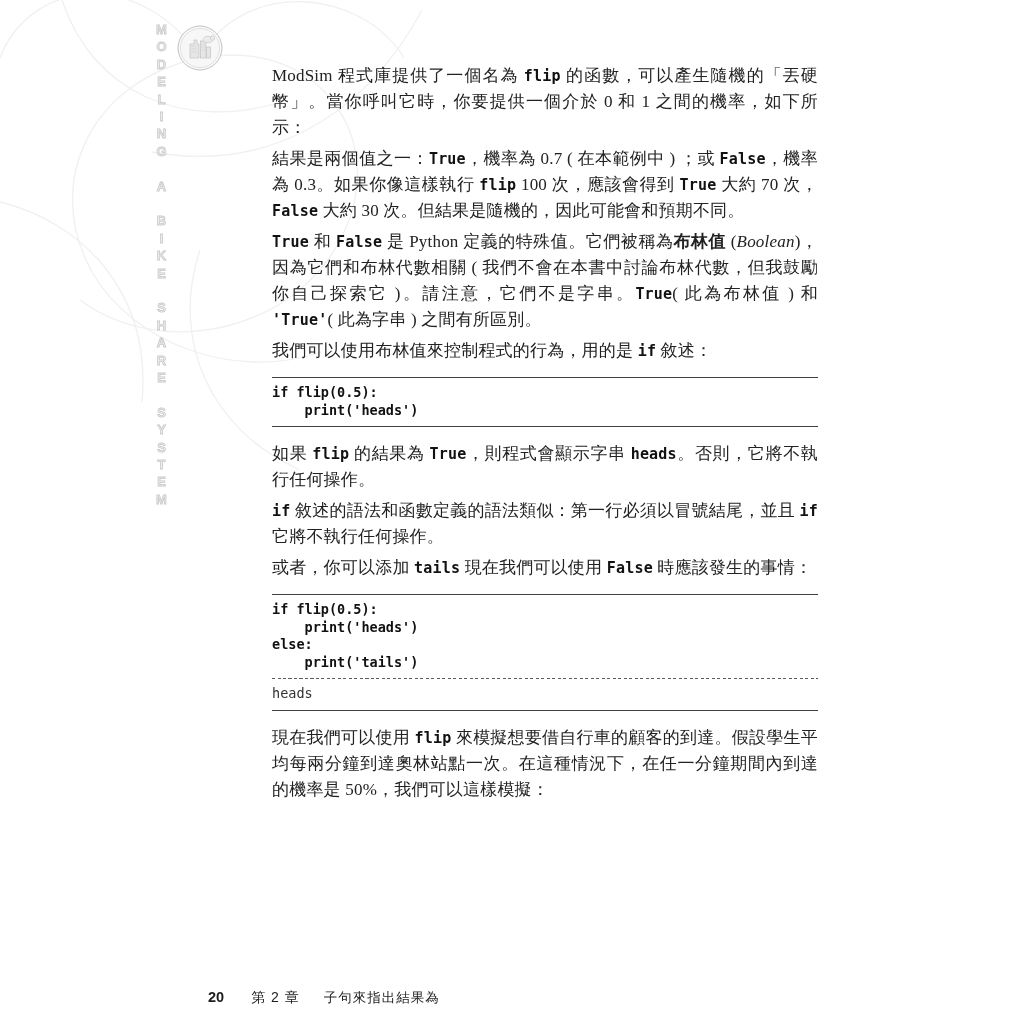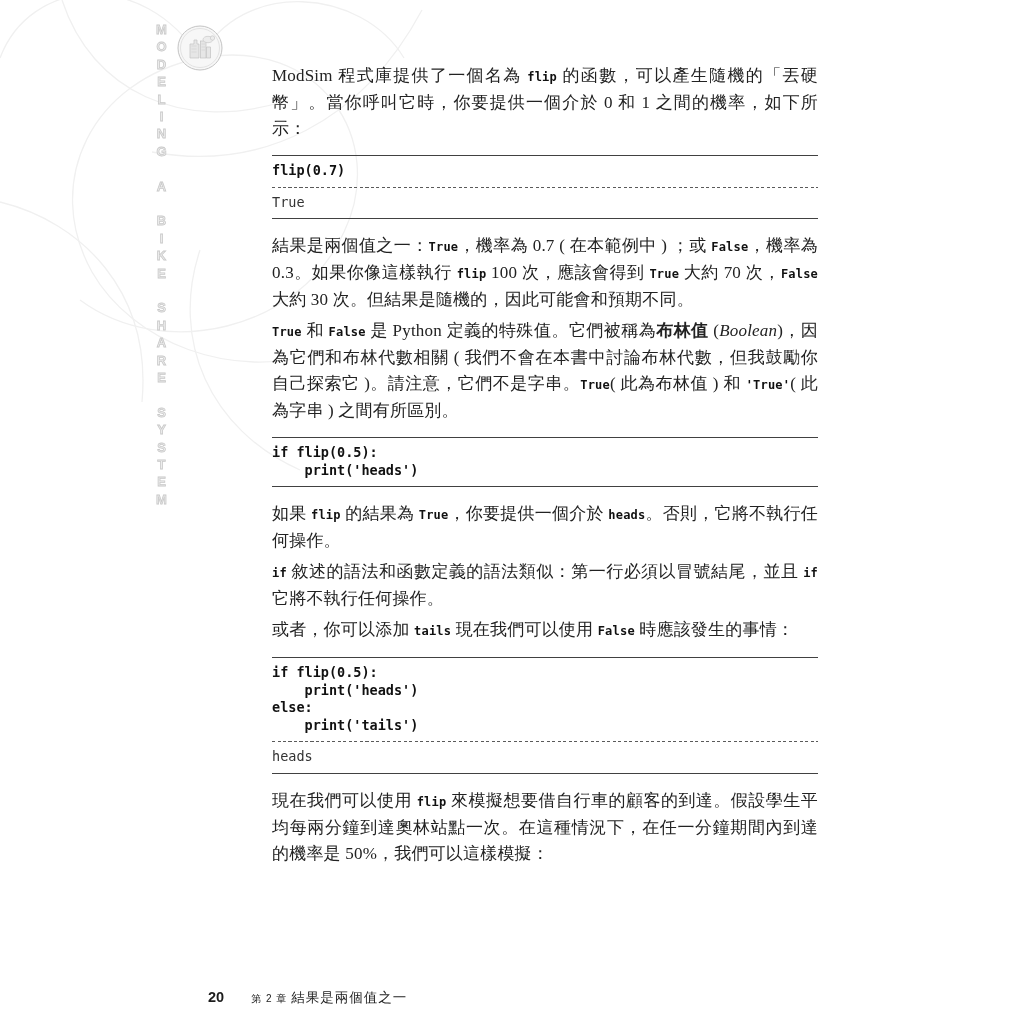--- a/index.html
+++ b/index.html
@@ -58,21 +58,21 @@
     font-size: 17px;
     line-height: 26px;
     text-align: justify;
     letter-spacing: 0.2px;
   }
   .content p:first-child { margin-top: 0; }
 
   .seg-code {
     font-family: "DejaVu Sans Mono", monospace;
     font-weight: bold;
-    font-size: 12px;
+    font-size: 15px;
     color: #111111;
   }
   .seg-bold { font-weight: bold; }
   .seg-italic { font-style: italic; }
 
   
   .codeblock {
     margin: 13px 0 14px 0;
     border-top: 1.5px solid #414141;
     border-bottom: 1.5px solid #414141;
@@ -102,22 +102,22 @@
     align-items: baseline;
     font-family: "Liberation Sans", sans-serif;
     color: #1c1c1c;
   }
   .page-number {
     font-size: 14.5px;
     font-weight: 700;
     margin-right: 27px;
   }
   .footer-chapter {
-    font-size: 10px;
-    margin-right: 4px;
+    font-size: 14px;
+    margin-right: 24px;
     letter-spacing: 1px;
   }
   .footer-title {
     font-size: 13.5px;
     letter-spacing: 1px;
   }
 </style>
 </head>
 <body>
 
@@ -152,37 +152,33 @@
       <path d="M14.5 21 h5 M14.5 24 h5 M14.5 27 h5 M24.5 19 h3.5 M24.5 22 h3.5 M24.5 25 h3.5"></path>
     </g>
   </svg>
 
   <div class="sidebar-title">MODELING A BIKE SHARE SYSTEM</div>
 
   <main class="content">
 
     <p><span class="seg-text">ModSim 程式庫提供了一個名為 </span><span class="seg-code">flip</span><span class="seg-text"> 的函數，可以產生隨機的「丟硬幣」。當你呼叫它時，你要提供一個介於 0 和 1 之間的機率，如下所示：</span></p>
 
-    <div class="codeblock">
-      <pre class="code-input">flip(0.7)</pre>
-      <div class="dashed-sep"></div>
-      <pre class="code-output">True</pre>
-    </div>
 
     <p><span class="seg-text">結果是兩個值之一：</span><span class="seg-code">True</span><span class="seg-text">，機率為 0.7 ( 在本範例中 ) ；或 </span><span class="seg-code">False</span><span class="seg-text">，機率為 0.3。如果你像這樣執行 </span><span class="seg-code">flip</span><span class="seg-text"> 100 次，應該會得到 </span><span class="seg-code">True</span><span class="seg-text"> 大約 70 次，</span><span class="seg-code">False</span><span class="seg-text"> 大約 30 次。但結果是隨機的，因此可能會和預期不同。</span></p>
 
     <p><span class="seg-code">True</span><span class="seg-text"> 和 </span><span class="seg-code">False</span><span class="seg-text"> 是 Python 定義的特殊值。它們被稱為</span><span class="seg-bold">布林值</span><span class="seg-text"> (</span><span class="seg-italic">Boolean</span><span class="seg-text">)，因為它們和布林代數相關 ( 我們不會在本書中討論布林代數，但我鼓勵你自己探索它 )。請注意，它們不是字串。</span><span class="seg-code">True</span><span class="seg-text">( 此為布林值 ) 和 </span><span class="seg-code">'True'</span><span class="seg-text">( 此為字串 ) 之間有所區別。</span></p>
 
+    <p><span class="seg-text">我們可以使用布林值來控制程式的行為，用的是 </span><span class="seg-code">if</span><span class="seg-text"> 敘述：</span></p>
 
     <div class="codeblock">
       <pre class="code-input">if flip(0.5):
     print('heads')</pre>
     </div>
 
-    <p><span class="seg-text">如果 </span><span class="seg-code">flip</span><span class="seg-text"> 的結果為 </span><span class="seg-code">True</span><span class="seg-text">，你要提供一個介於 </span><span class="seg-code">heads</span><span class="seg-text">。否則，它將不執行任何操作。</span></p>
+    <p><span class="seg-text">如果 </span><span class="seg-code">flip</span><span class="seg-text"> 的結果為 </span><span class="seg-code">True</span><span class="seg-text">，則程式會顯示字串 </span><span class="seg-code">heads</span><span class="seg-text">。否則，它將不執行任何操作。</span></p>
 
     <p><span class="seg-code">if</span><span class="seg-text"> 敘述的語法和函數定義的語法類似：第一行必須以冒號結尾，並且 </span><span class="seg-code">if</span><span class="seg-text"> 它將不執行任何操作。</span></p>
 
     <p><span class="seg-text">或者，你可以添加 </span><span class="seg-code">tails</span><span class="seg-text"> 現在我們可以使用 </span><span class="seg-code">False</span><span class="seg-text"> 時應該發生的事情：</span></p>
 
     <div class="codeblock">
       <pre class="code-input">if flip(0.5):
     print('heads')
 else:
     print('tails')</pre>
@@ -191,16 +187,16 @@
     </div>
 
 
     <p><span class="seg-text">現在我們可以使用 </span><span class="seg-code">flip</span><span class="seg-text"> 來模擬想要借自行車的顧客的到達。假設學生平均每兩分鐘到達奧林站點一次。在這種情況下，在任一分鐘期間內到達的機率是 50%，我們可以這樣模擬：</span></p>
 
   </main>
 
   <footer class="footer">
     <span class="page-number">20</span>
     <span class="footer-chapter">第 2 章</span>
-    <span class="footer-title">結果是兩個值之一</span>
+    <span class="footer-title">子句來指出結果為</span>
   </footer>
 
 </div>
 
 </body></html>

